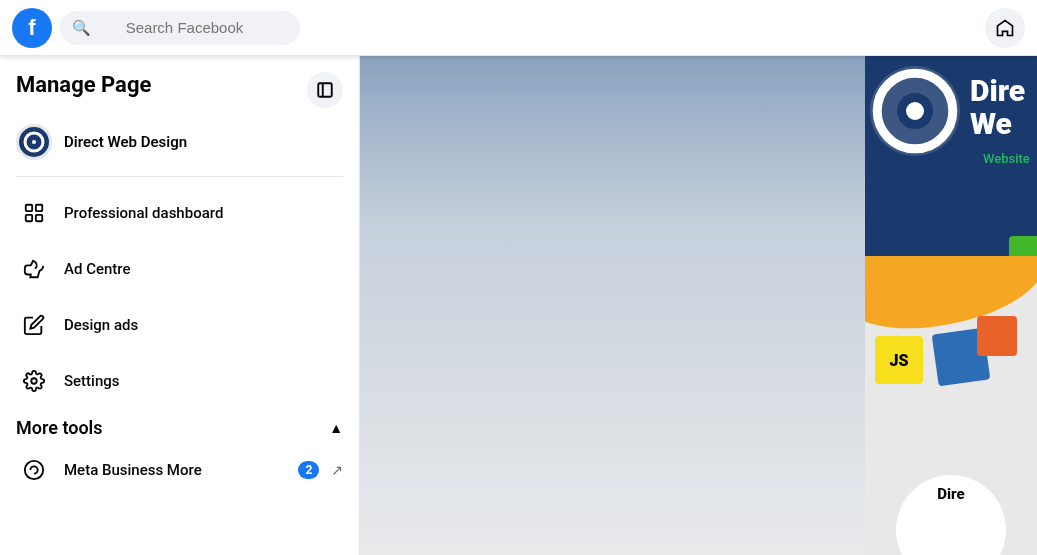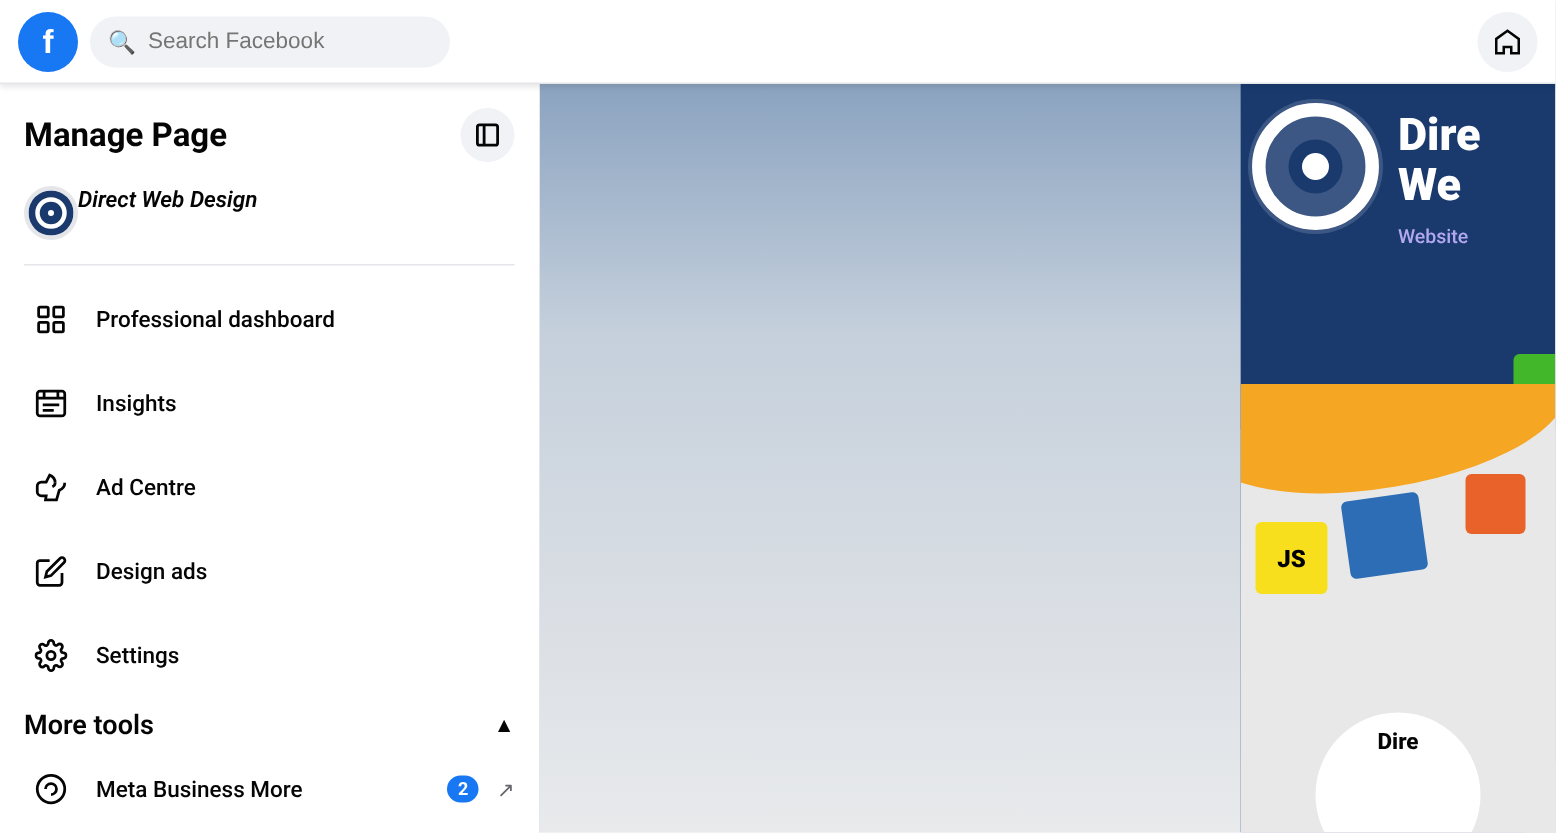--- a/index.html
+++ b/index.html
@@ -48,20 +48,21 @@
       gap: 8px;
       width: 240px;
     }
     .search-bar input {
       border: none;
       background: transparent;
       outline: none;
       font-size: 15px;
       color: #050505;
       width: 100%;
+      margin-left: 27px;
     }
     .search-icon-small {
       color: #65676b;
       font-size: 15px;
     }
     .topbar-right {
       display: flex;
       align-items: center;
       gap: 8px;
     }
@@ -92,21 +93,21 @@
       min-width: 360px;
       background: #fff;
       height: 100%;
       overflow-y: auto;
       padding: 12px 8px;
       border-right: 1px solid #e4e6ea;
     }
 
     .sidebar-header {
       display: flex;
-      align-items: center;
+      align-items: flex-start;
       justify-content: space-between;
       padding: 4px 8px 8px 8px;
     }
     .sidebar-title {
       font-size: 22px;
       font-weight: 700;
       color: #050505;
     }
     .collapse-btn {
       width: 36px;
@@ -117,26 +118,26 @@
       cursor: pointer;
       display: flex;
       align-items: center;
       justify-content: center;
       font-size: 16px;
       color: #050505;
     }
 
     .page-profile {
       display: flex;
-      align-items: flex-start;
+      align-items: center;
+      gap: 12px;
       padding: 8px;
       border-radius: 8px;
       cursor: pointer;
       margin-bottom: 8px;
-      font-style: italic;
     }
     .page-avatar {
       width: 36px;
       height: 36px;
       border-radius: 50%;
       background: #e4e6ea;
       display: flex;
       align-items: center;
       justify-content: center;
       overflow: hidden;
@@ -251,21 +252,21 @@
       background: linear-gradient(to bottom, #8ba3c0, #c5d0dc, #d8dde3, #e8eaec);
       position: relative;
     }
 
     
     .right-panel {
       position: absolute;
       right: 0;
       top: 0;
       bottom: 0;
-      width: 210px;
+      width: 172px;
       overflow: hidden;
       margin-left: 30px;
     }
 
     .dwd-banner {
       width: 100%;
       height: 100%;
       background: #1a3a6e;
       position: relative;
       overflow: hidden;
@@ -331,33 +332,20 @@
         <svg width="22" height="22" viewBox="0 0 24 24" fill="none" stroke="#050505" stroke-width="2">
           <rect x="3" y="3" width="7" height="7" rx="1"></rect>
           <rect x="14" y="3" width="7" height="7" rx="1"></rect>
           <rect x="3" y="14" width="7" height="7" rx="1"></rect>
           <rect x="14" y="14" width="7" height="7" rx="1"></rect>
         </svg>
       </div>
       <span class="nav-item-label">Professional dashboard</span>
     </div>
 
-    <div class="nav-item">
-      <div class="nav-item-icon">
-        <svg width="22" height="22" viewBox="0 0 24 24" fill="none" stroke="#050505" stroke-width="2">
-          <rect x="2" y="3" width="20" height="18" rx="2"></rect>
-          <line x1="2" y1="8" x2="22" y2="8"></line>
-          <line x1="7" y1="3" x2="7" y2="8"></line>
-          <line x1="17" y1="3" x2="17" y2="8"></line>
-          <line x1="6" y1="13" x2="18" y2="13"></line>
-          <line x1="6" y1="17" x2="14" y2="17"></line>
-        </svg>
-      </div>
-      <span class="nav-item-label">Insights</span>
-    </div>
 
     <div class="nav-item">
       <div class="nav-item-icon">
         <svg width="22" height="22" viewBox="0 0 24 24" fill="none" stroke="#050505" stroke-width="2">
           <path d="M22 8.5c0 2.5-1.5 4.5-4 5.5l-2 7H8l.5-3H5a3 3 0 0 1-3-3v-4a3 3 0 0 1 3-3h3.5L11 3c2.5 1 4 2.5 4 5.5"></path>
           <path d="M15 8.5c0 1.5-1 2.5-2 3"></path>
         </svg>
       </div>
       <span class="nav-item-label">Ad Centre</span>
     </div>
@@ -417,29 +405,29 @@
             <circle cx="50" cy="50" r="42" fill="none" stroke="white" stroke-width="10"></circle>
             <circle cx="50" cy="50" r="20" fill="#1a3a6e"></circle>
             <circle cx="50" cy="50" r="10" fill="white"></circle>
           </svg>
 
           <div style="position:absolute;top:18px;left:105px;color:#fff;font-size:30px;font-weight:900;line-height:1.1;">
             <div>Dire</div>
             <div>We</div>
           </div>
 
-          <div style="position:absolute;top:95px;left:105px;color:#c4b5fd;font-size:13px;font-weight:500;opacity:0.9;">Website</div>
+          <div style="position:absolute;top:95px;left:118px;color:#22c55e;font-size:13px;font-weight:500;opacity:0.9;">Website</div>
 
           <div style="position:absolute;top:180px;right:0;width:28px;height:50px;background:#42b72a;border-radius:4px 0 0 4px;"></div>
         </div>
 
         <div style="position:absolute;top:200px;left:0;right:0;bottom:0;background:#e8e8e8;overflow:hidden;">
           <div style="position:absolute;top:-30px;left:-30px;right:-10px;height:100px;background:#f5a623;border-radius:0 0 60% 40%;transform:rotate(-5deg);"></div>
 
-          <div style="position:absolute;top:92px;left:10px;width:48px;height:48px;background:#f7df1e;border-radius:4px;display:flex;align-items:center;justify-content:center;font-weight:900;font-size:16px;color:#000;">JS</div>
+          <div style="position:absolute;top:80px;left:10px;width:48px;height:48px;background:#f7df1e;border-radius:4px;display:flex;align-items:center;justify-content:center;font-weight:900;font-size:16px;color:#000;">JS</div>
 
           <div style="position:absolute;top:75px;left:70px;width:52px;height:52px;background:#2d6db5;border-radius:4px;transform:rotate(-8deg);"></div>
 
           <div style="position:absolute;top:60px;right:20px;width:40px;height:40px;background:#e8622a;border-radius:4px;"></div>
 
           <div style="position:absolute;bottom:-30px;left:50%;transform:translateX(-50%);width:110px;height:110px;background:#fff;border-radius:50%;display:flex;align-items:flex-start;justify-content:center;padding-top:10px;">
             <span style="font-size:15px;font-weight:800;color:#050505;">Dire</span>
           </div>
         </div>
       </div>

